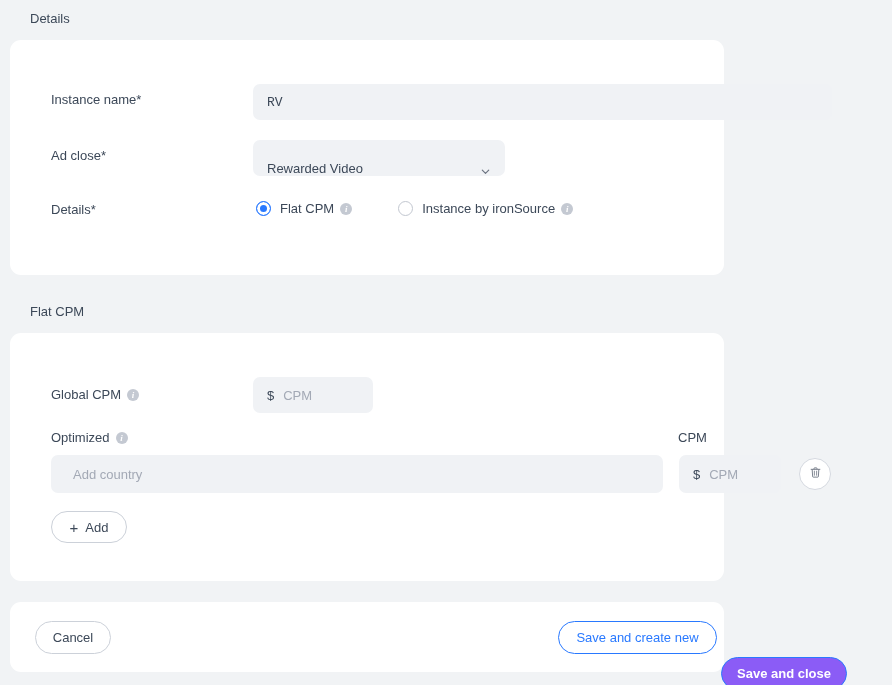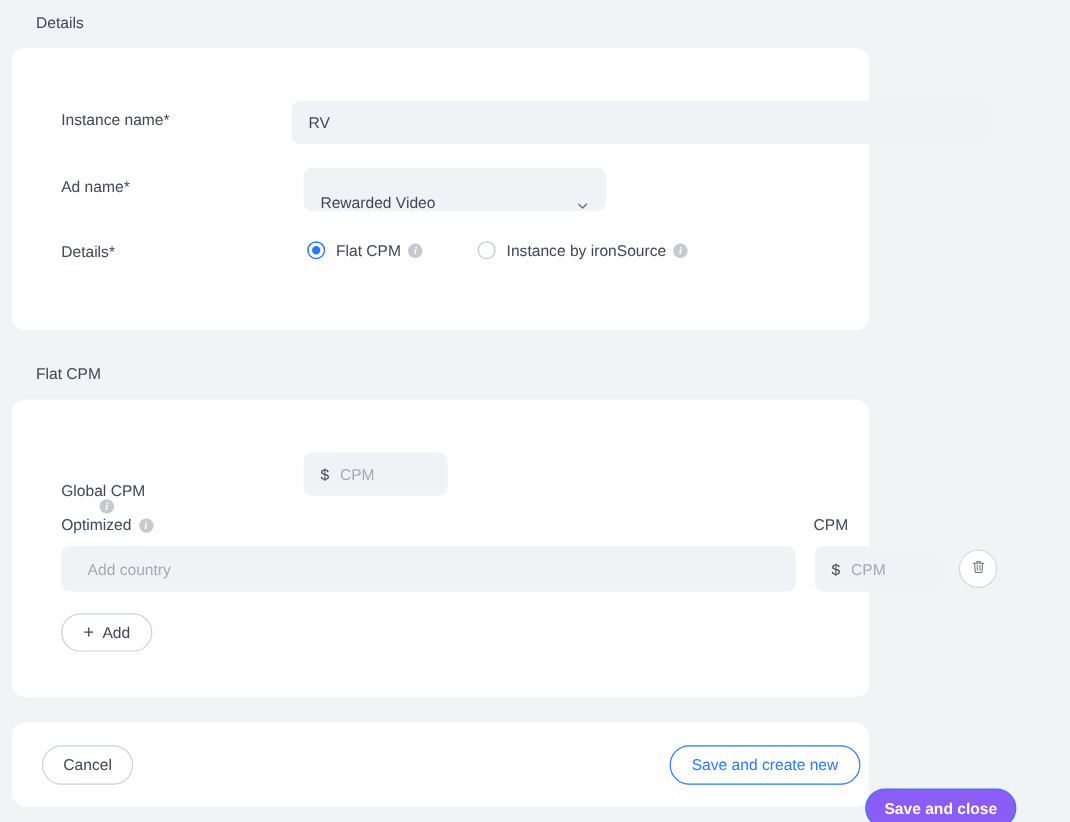--- a/index.html
+++ b/index.html
@@ -165,24 +165,24 @@
 
 <div class="page">
 
   <div class="section-heading" id="heading-details">Details</div>
 
   <div class="card" id="card-details">
 
     <div class="field-row" style="left:41px; top:52px;">
       <span class="field-label"><span>Instance name</span><span class="req">*</span></span>
     </div>
-    <div class="input" style="position:absolute; left:233px; top:44px; width:579px;">RV</div>
+    <div class="input" style="position:absolute; left:243px; top:44px; width:579px;font-family:Liberation Mono, monospace;">RV</div>
 
     <div class="field-row" style="left:41px; top:108px;">
-      <span class="field-label"><span>Ad name</span><span class="req">*</span></span>
+      <span class="field-label"><span>Ad close</span><span class="req">*</span></span>
     </div>
     <div class="select" style="position:absolute; left:243px; top:100px;">
       <span>Rewarded Video</span>
       <span class="chev">
         <svg viewBox="0 0 12 12" width="11" height="11" aria-hidden="true">
           <path d="M2.5 4.5 L6 8 L9.5 4.5" fill="none" stroke="#6b7380" stroke-width="1.3" stroke-linecap="round" stroke-linejoin="round"></path>
         </svg>
       </span>
     </div>
 
@@ -201,21 +201,21 @@
         <span class="radio-label">Instance by ironSource</span>
         <span class="info-icon">i</span>
       </div>
     </div>
   </div>
 
   <div class="section-heading" id="heading-flatcpm">Flat CPM</div>
 
   <div class="card" id="card-flatcpm">
 
-    <div class="field-row" style="left:41px; top:68px;flex-direction:column;">
+    <div class="field-row" style="left:41px; top:54px;">
       <span class="field-label">Global CPM</span>
       <span class="info-icon">i</span>
     </div>
     <div class="input" style="position:absolute; left:243px; top:44px; width:120px;">
       <span class="prefix">$</span>
       <span class="ph">CPM</span>
     </div>
 
     <div class="field-row" style="left:41px; top:97px;">
       <span class="field-label">Optimized</span>

